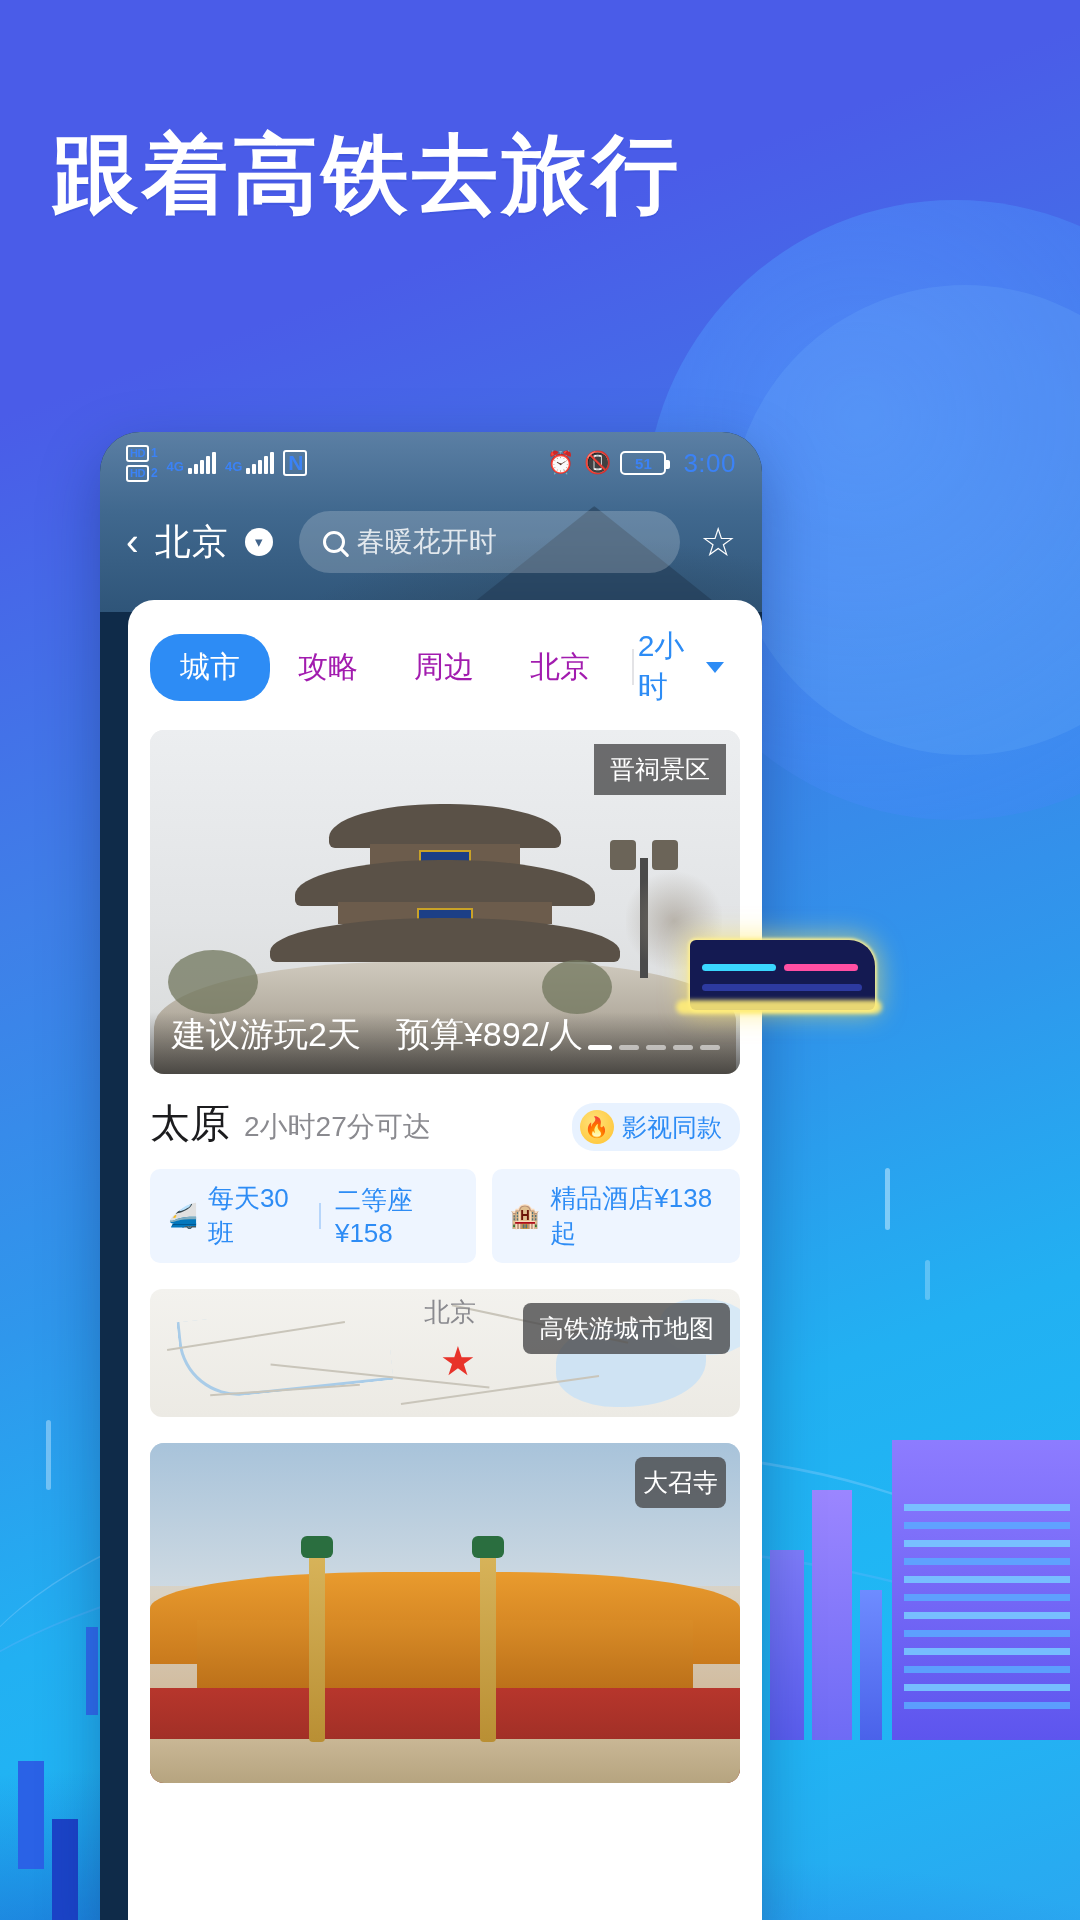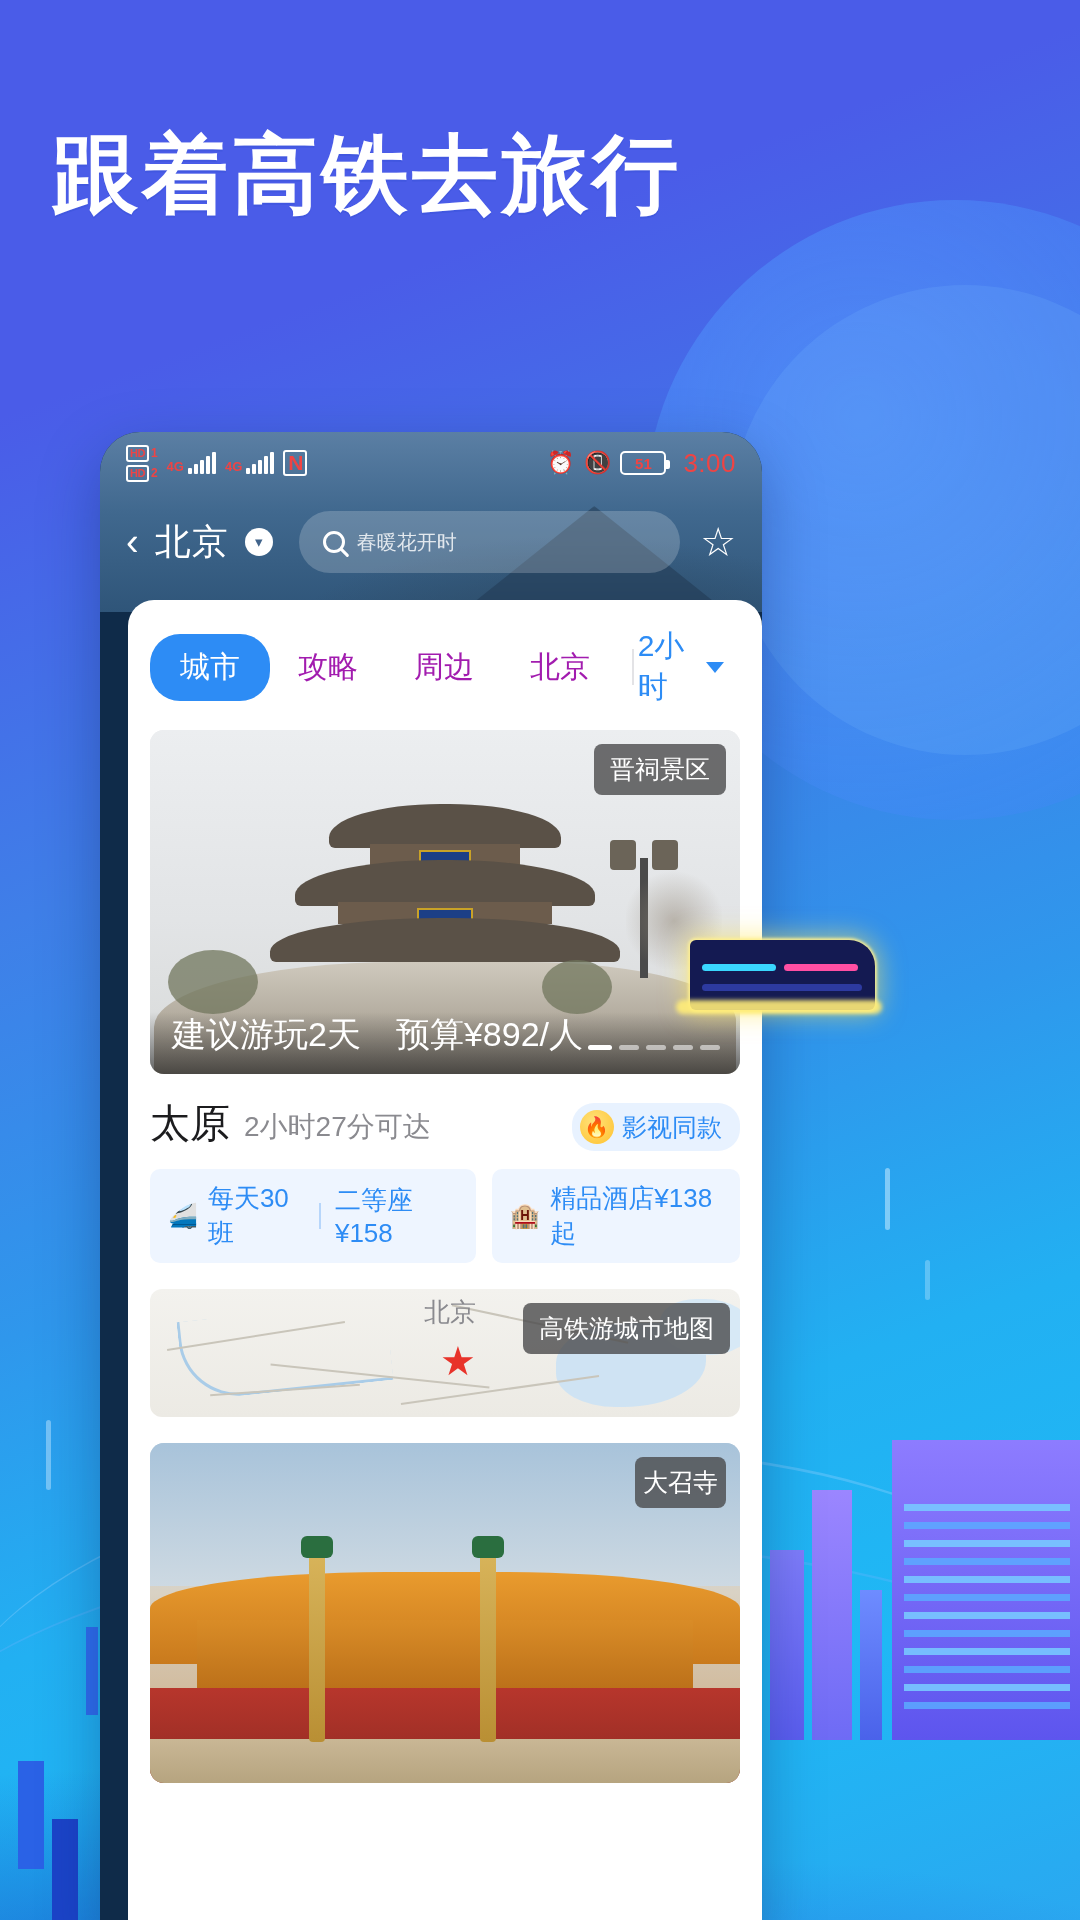--- a/index.html
+++ b/index.html
@@ -116,21 +116,21 @@
     background: linear-gradient(180deg,#31506e,#24405c);
     clip-path: polygon(50% 0,100% 100%,0 100%);
     filter: blur(1px);
   }
 
   
   .statusbar {
     position: relative; z-index: 3;
     height: 62px; padding: 0 26px;
     display: flex; align-items: center; justify-content: space-between;
-    color: #ef4444;
+    color: #3b82f6;
   }
   .sb-left, .sb-right { display: flex; align-items: center; gap: 9px; }
   .hd-stack { display: flex; flex-direction: column; gap: 3px; }
   .hd-chip {
     display: flex; align-items: baseline; gap: 2px;
     font-size: 13px; font-weight: 700; line-height: 1;
   }
   .hd-chip b {
     border: 2px solid #fff; border-radius: 3px;
     padding: 1px 2px; font-size: 11px; letter-spacing: -.5px;
@@ -168,21 +168,21 @@
   }
   .searchbox {
     flex: 1; height: 62px; margin-left: 10px; margin-right: 4px;
     background: rgba(255,255,255,.20);
     border-radius: 31px;
     display: flex; align-items: center; gap: 12px;
     padding: 0 24px;
   }
   .mag { width: 22px; height: 22px; border: 3px solid #fff; border-radius: 50%; position: relative; flex: 0 0 auto;}
   .mag:after { content:""; position:absolute; right:-8px; bottom:-4px; width:11px;height:3px;background:#fff;transform:rotate(45deg);border-radius:2px;}
-  .ph { font-size: 20px; color: rgba(255,255,255,.82); }
+  .ph { font-size: 28px; color: rgba(255,255,255,.82); }
   .star { font-size: 40px; color: #fff; line-height: 1; }
 
   
   .sheet {
     position: absolute; left: 28px; right: 0; top: 168px; bottom: 0;
     background: #fff;
     border-radius: 26px 26px 0 0;
     overflow: hidden;
   }
 
@@ -238,21 +238,21 @@
   .bush.l { left: 18px; } .bush.r { right: 128px; width: 70px; height: 54px;}
   .lamp { position:absolute; right: 92px; bottom: 96px; width: 8px; height: 120px; background:#4a4a4a; }
   .lamp:before{content:"";position:absolute;left:-30px;top:-18px;width:26px;height:30px;background:#6b6458;border-radius:4px;}
   .lamp:after{content:"";position:absolute;right:-30px;top:-18px;width:26px;height:30px;background:#6b6458;border-radius:4px;}
   .tree-bare{position:absolute;right:18px;bottom:100px;width:96px;height:118px;
     background: radial-gradient(circle at 50% 55%, rgba(150,140,125,.55) 0%, rgba(150,140,125,0) 62%);}
 
   .scenic-badge {
     position: absolute; right: 14px; top: 14px;
     background: rgba(70,70,72,.78); color: #fff;
-    font-size: 25px; padding: 9px 16px; border-radius: 8px;
+    font-size: 25px; padding: 9px 16px; border-radius: 0;
   }
   .photo-caption-bar {
     position: absolute; left: 0; right: 0; bottom: 0; height: 62px;
     background: linear-gradient(180deg, rgba(30,30,30,0), rgba(25,25,25,.62));
     display: flex; align-items: flex-start; padding: 0 22px;
     color: #fff; font-size: 34px; gap: 35px;
   }
   .dots { position:absolute; right: 20px; bottom: 24px; display: flex; gap: 7px; align-items:center;}
   .dots i { display:block; width: 20px; height: 5px; border-radius: 3px; background: rgba(255,255,255,.55); }
   .dots i.on { background: #fff; width: 24px; }

